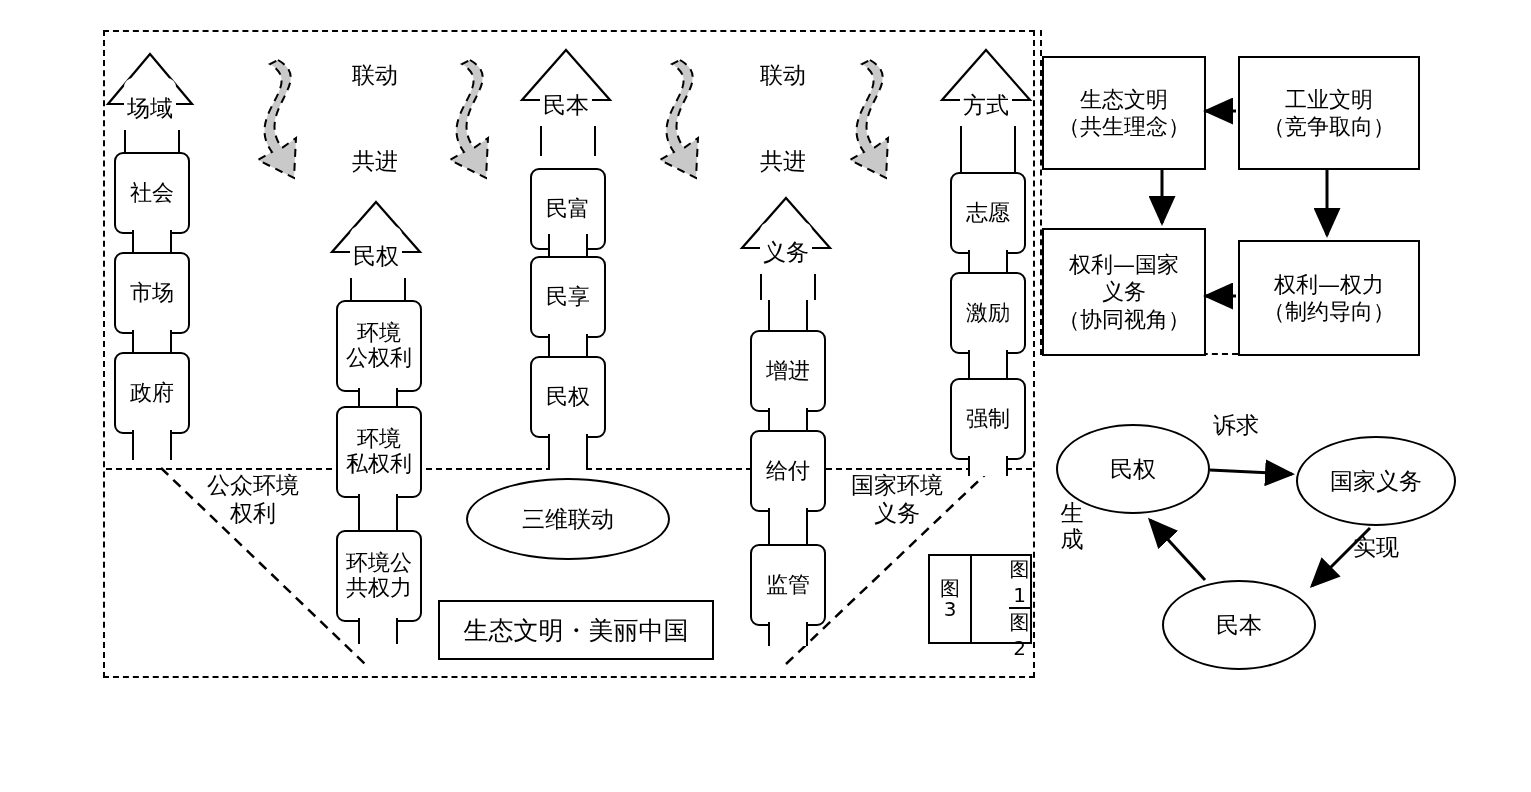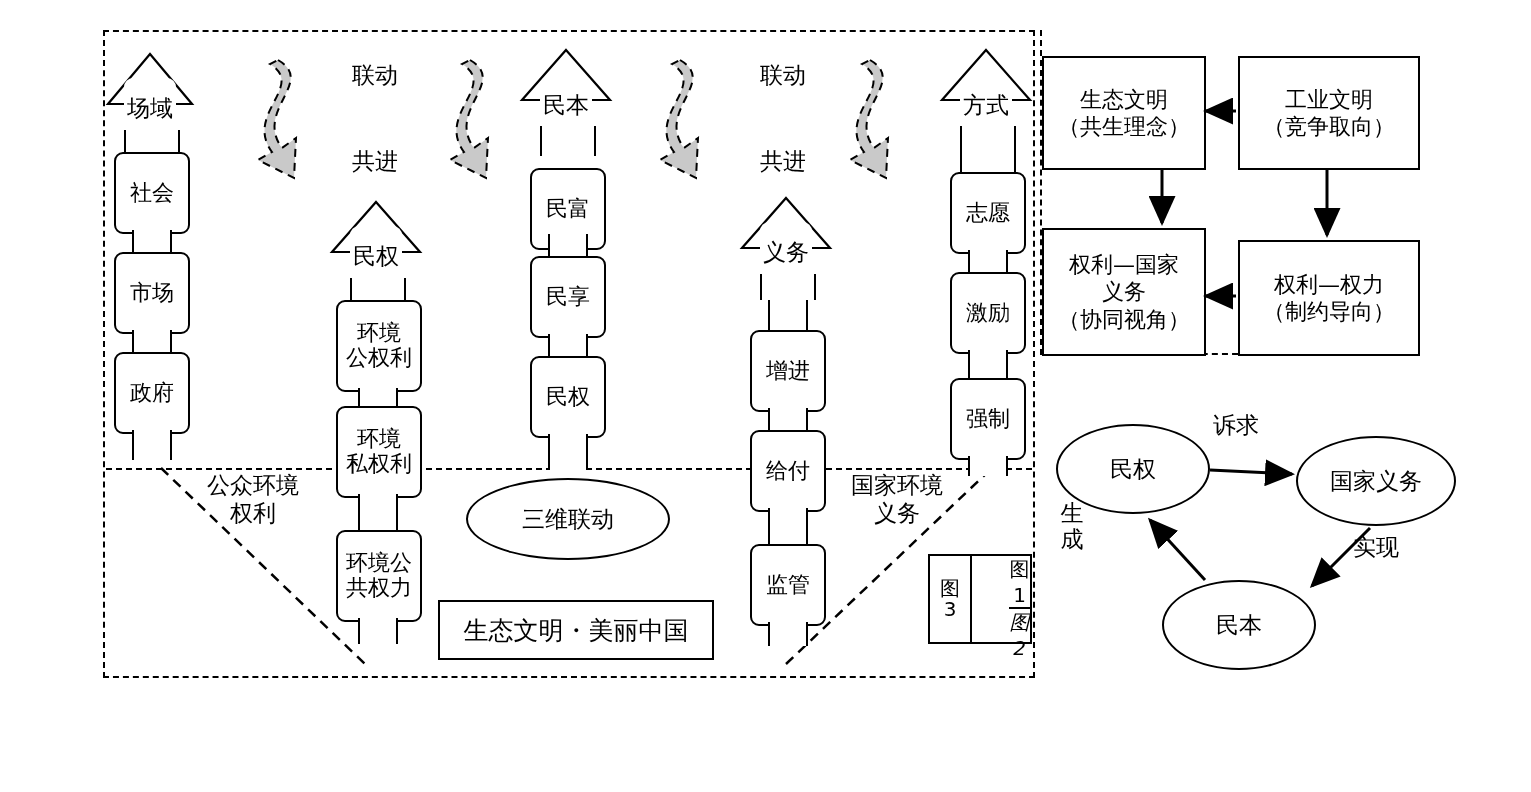--- a/index.html
+++ b/index.html
@@ -231,21 +231,21 @@
 
   <div class="ellipse" style="left:466px; top:478px; width:200px; height:78px; font-size:23px;">三维联动</div>
 
   <div class="ecoBox" style="left:438px; top:600px; width:272px; height:56px;">生态文明・美丽中国</div>
 
   <div class="legend" style="left:928px; top:554px; width:100px; height:86px;">
     <div class="lcell" style="width:40px; border-right:2px solid #000; white-space:pre-line; line-height:1.05;">图
 3</div>
     <div style="flex:1; display:flex; flex-direction:column;padding-left:37px;">
       <div class="lcell" style="flex:1; border-bottom:2px solid #000;">图1</div>
-      <div class="lcell" style="flex:1;font-style:italic;">图2</div>
+      <div class="lcell" style="flex:1;">图2</div>
     </div>
   </div>
 
   <div class="abs dashed-box" style="left:1040px; top:30px; width:380px; height:325px; border-top:none; border-right:none;"></div>
 
   <div class="rect" style="left:1042px; top:56px; width:160px; height:110px; white-space:pre-line;">生态文明
 （共生理念）</div>
   <div class="rect" style="left:1238px; top:56px; width:178px; height:110px; white-space:pre-line;">工业文明
 （竞争取向）</div>
   <div class="rect" style="left:1042px; top:228px; width:160px; height:124px; white-space:pre-line;">权利—国家

